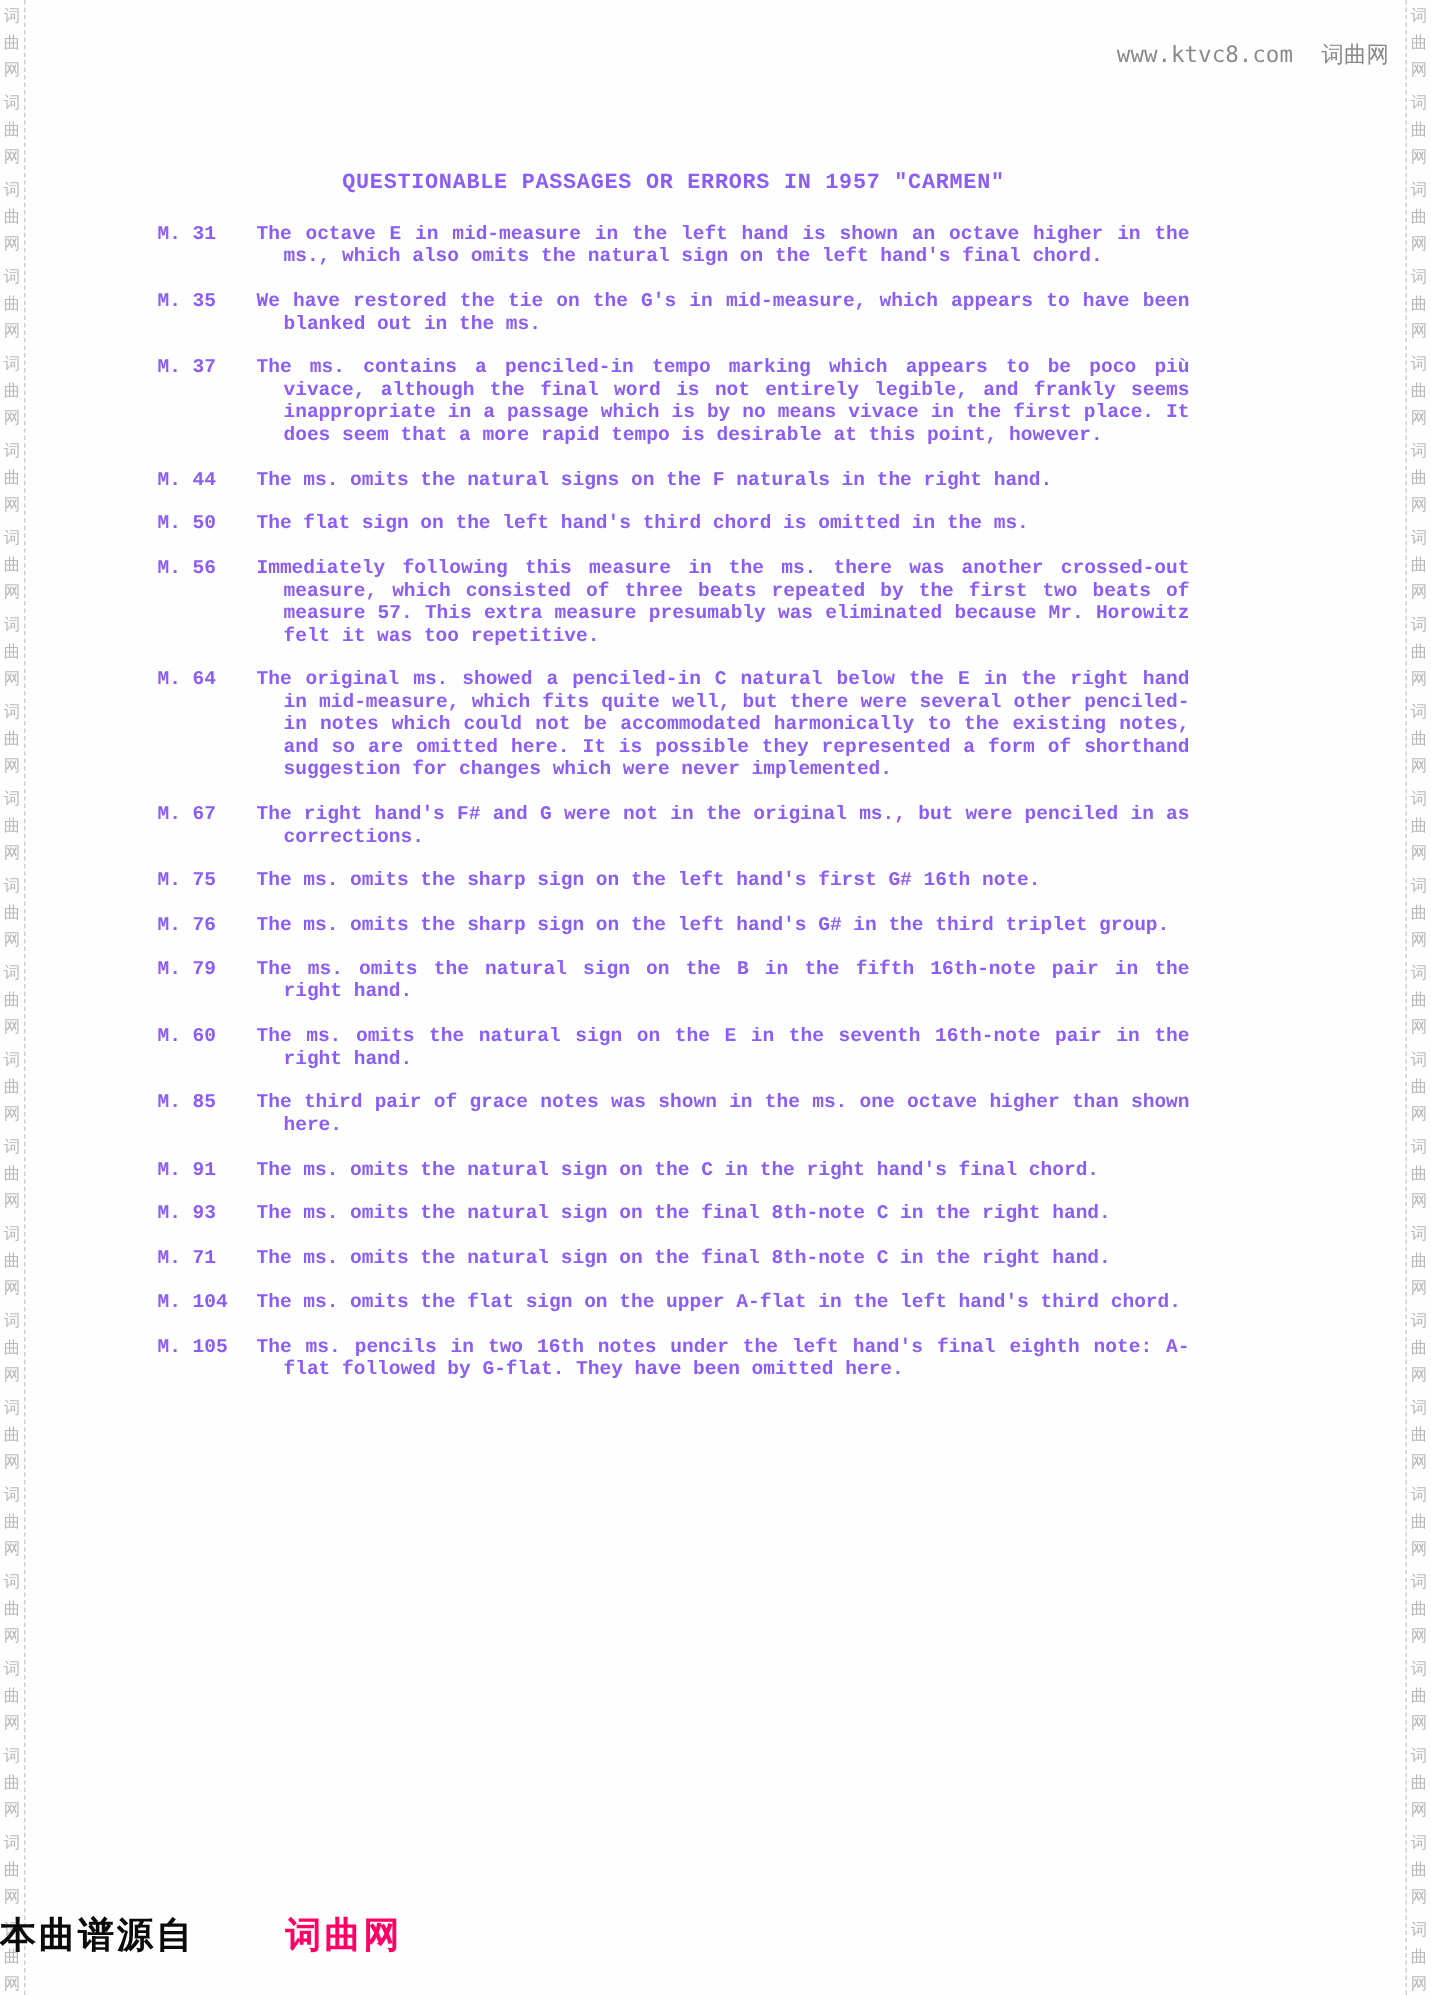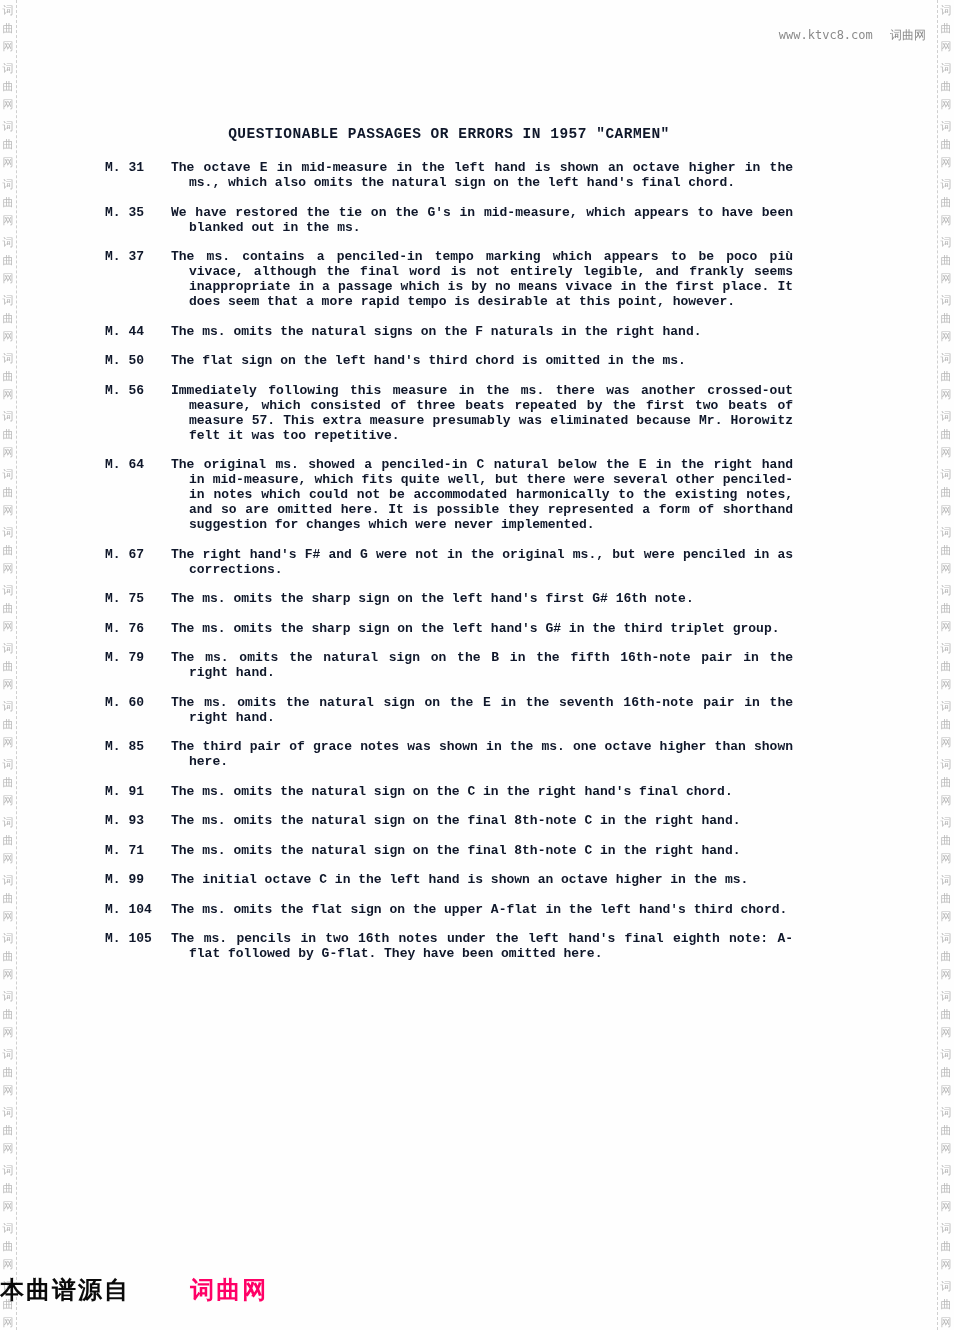--- a/index.html
+++ b/index.html
@@ -32,33 +32,33 @@
   .wm-right { right: 0; border-left: 1px dashed #cfcfcf; }
   .wm-group { display: flex; flex-direction: column; margin-bottom: 4px; flex-shrink: 0; }
   .wm-char  { line-height: 18px; text-align: center; }
 
   
   .header-url {
     position: absolute;
     top: 27px;
     right: 28px;
     color: #8a8a8a;
-    font-size: 12px;
+    font-size: 15px;
     font-family: "DejaVu Sans Mono", monospace;
     white-space: nowrap;
   }
   .header-url .site-name { margin-left: 10px; font-family: "DejaVu Sans", sans-serif; }
 
   
   .content {
     position: absolute;
     left: 105px;
-    top: 126px;
+    top: 114px;
     width: 688px;
-    color: #0f172a;
+    color: #8b5cf6;
   }
   .title {
     font-size: 14.5px;
     font-weight: bold;
     text-align: center;
     margin: 0 0 18px 0;
     letter-spacing: 0.5px;
     white-space: nowrap;
   }
   .entry {
@@ -413,24 +413,20 @@
   <div class="entry">
     <span class="measure">M. 93</span>
     <span class="etext">The ms. omits the natural sign on the final 8th-note C in the right hand.</span>
   </div>
 
   <div class="entry">
     <span class="measure">M. 71</span>
     <span class="etext">The ms. omits the natural sign on the final 8th-note C in the right hand.</span>
   </div>
 
-  <div class="entry">
-    <span class="measure">M. 99</span>
-    <span class="etext">The initial octave C in the left hand is shown an octave higher in the ms.</span>
-  </div>
 
   <div class="entry">
     <span class="measure">M. 104</span>
     <span class="etext">The ms. omits the flat sign on the upper A-flat in the left hand's third chord.</span>
   </div>
 
   <div class="entry">
     <span class="measure">M. 105</span>
     <span class="etext">The ms. pencils in two 16th notes under the left hand's final eighth note: A-flat followed by G-flat. They have been omitted here.</span>
   </div>

